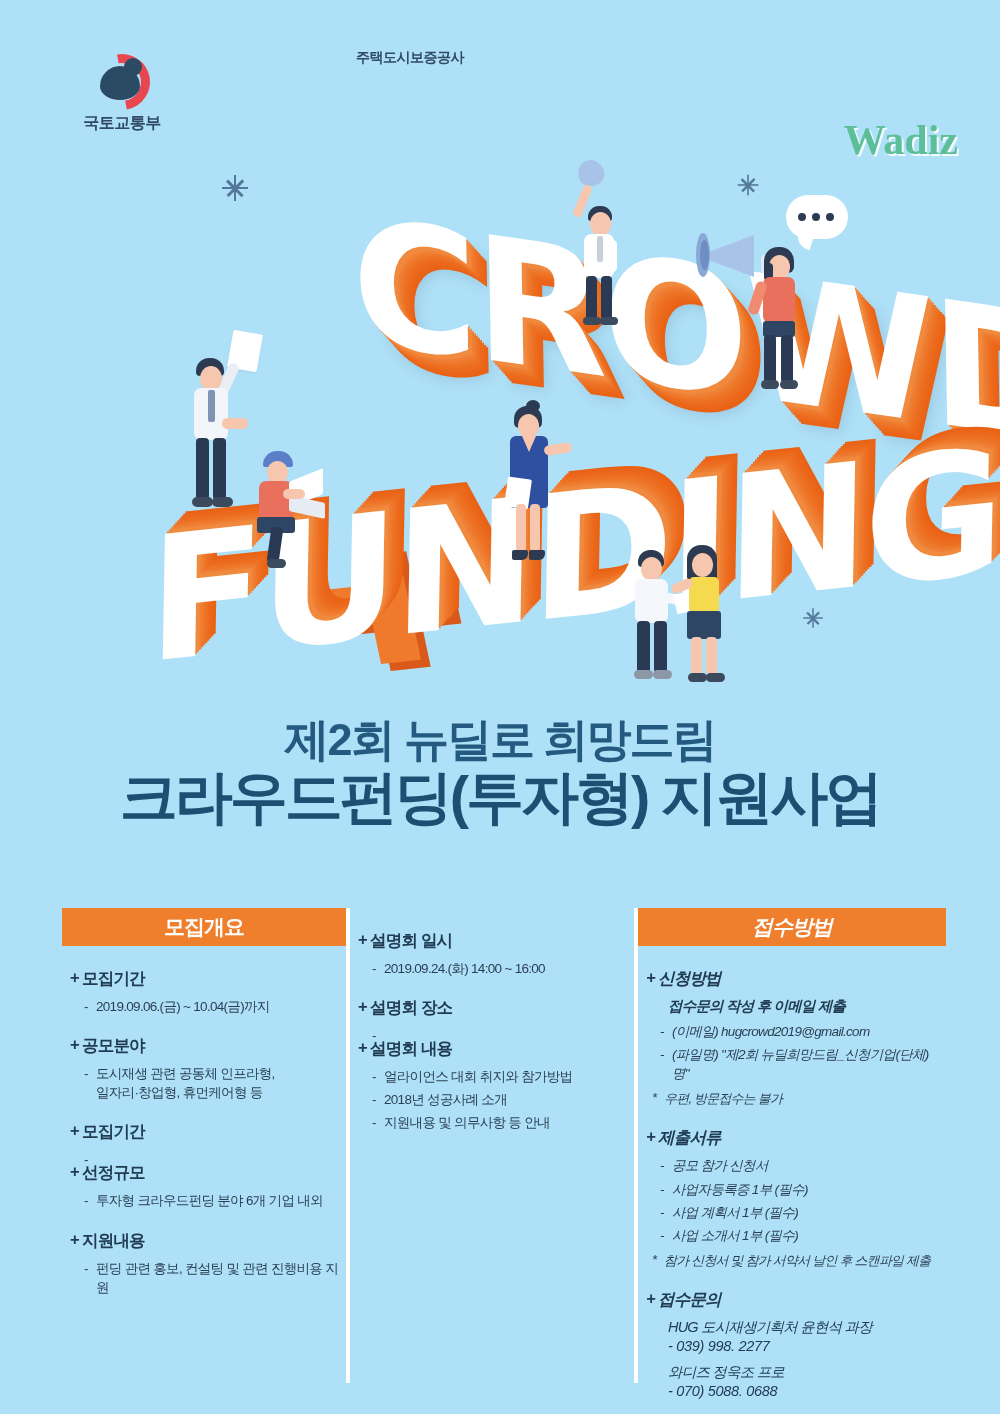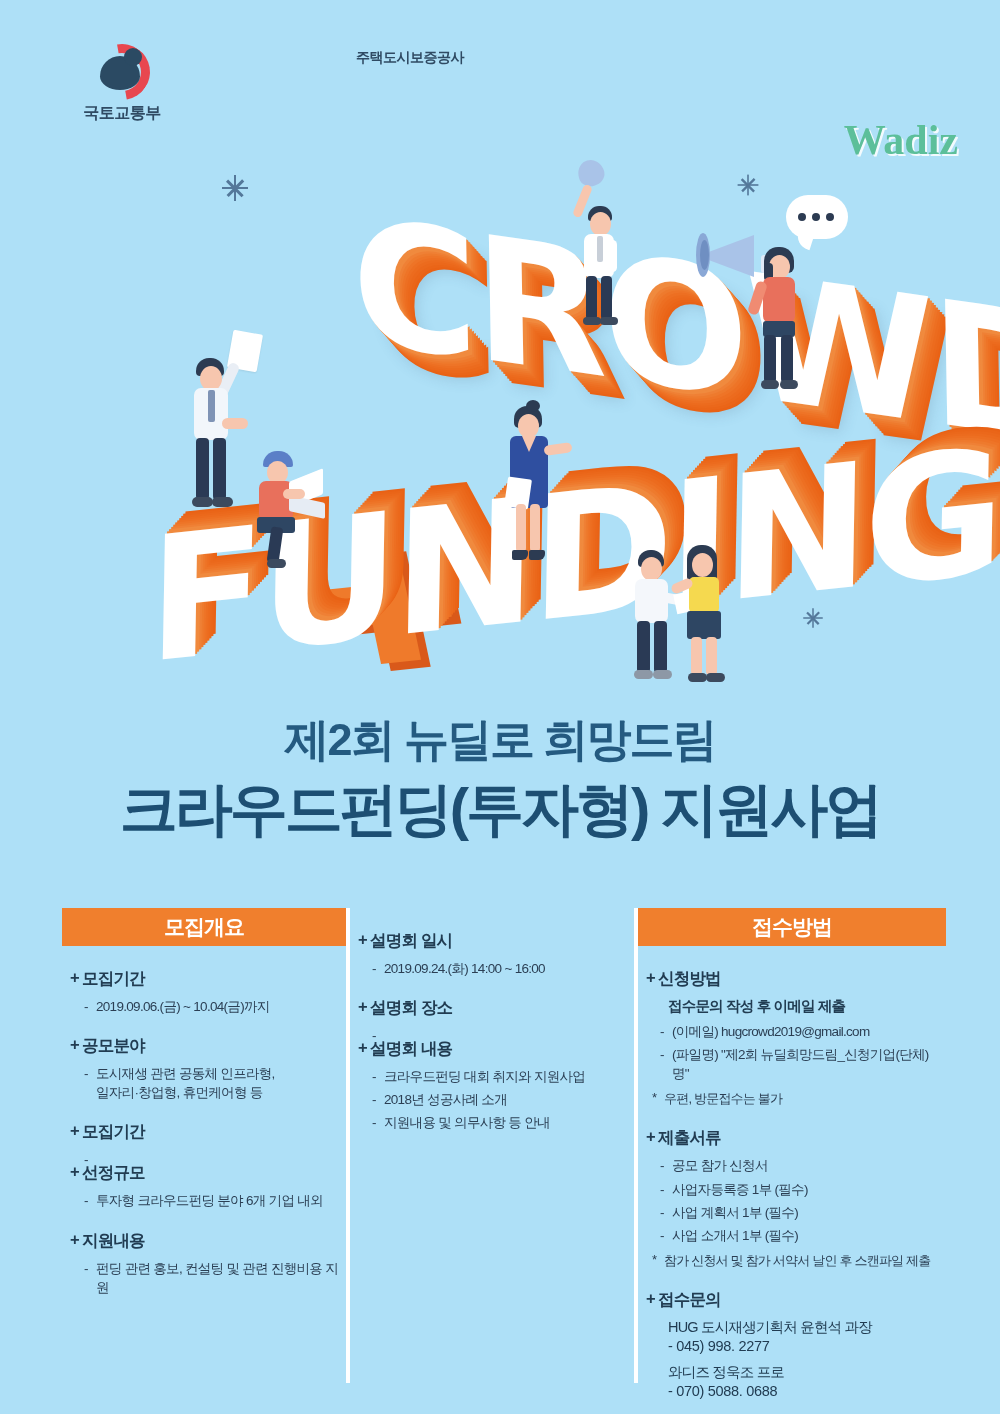--- a/index.html
+++ b/index.html
@@ -8,21 +8,21 @@
     background:#aee0f7;
     font-family:"Liberation Sans","DejaVu Sans",sans-serif;
     overflow:hidden;position:relative;
   }
   .poster{position:relative;width:1000px;height:1414px;background:#aee0f7;overflow:hidden;}
 
   
   .logobar{position:absolute;top:38px;left:0;width:1000px;height:100px;}
   .logo{position:absolute;text-align:center;}
   .logo .cap{font-size:16px;font-weight:bold;color:#2f4a63;letter-spacing:-0.5px;margin-top:3px;white-space:nowrap;}
-  #logo-molit{left:52px;top:6px;width:140px;}
+  #logo-molit{left:52px;top:16px;width:140px;}
   #logo-fund{left:178px;top:2px;width:150px;}
   #logo-hug{left:320px;top:10px;width:180px;}
 
   
   .molit-mark{width:56px;height:56px;margin:0 auto;position:relative;}
   .molit-mark .arcR{position:absolute;inset:0;border-radius:50%;
      border:9px solid #e8474f;border-left-color:transparent;border-bottom-color:transparent;
      transform:rotate(35deg);}
   .molit-mark .blob{position:absolute;left:6px;top:12px;width:40px;height:34px;
      background:#2b4a63;border-radius:50% 50% 50% 50%/60% 60% 40% 40%;}
@@ -120,28 +120,28 @@
   #p-sit{left:245px;top:305px;width:80px;height:120px;}
   
   #p-dress{left:500px;top:250px;width:70px;height:180px;}
   
   #p-pair-m{left:625px;top:400px;width:60px;height:140px;}
   #p-pair-w{left:675px;top:395px;width:62px;height:145px;}
 
   
   .titleblock{position:absolute;left:0;top:716px;width:1000px;text-align:center;}
   .t-line1{font-size:45px;font-weight:bold;color:#245a80;letter-spacing:-2px;line-height:1.08;}
-  .t-line2{font-size:58px;font-weight:bold;color:#1d4f73;letter-spacing:-3px;line-height:1.12;margin-top:12px;}
+  .t-line2{font-size:58px;font-weight:bold;color:#1d4f73;letter-spacing:-3px;line-height:1.12;margin-top:0;}
 
   
   .table{position:absolute;left:62px;top:908px;width:876px;height:475px;display:flex;}
   .col{position:relative;flex:0 0 auto;}
   .col1{width:284px;}
   .col2{width:284px;}
-  .col3{width:308px;}
+  .col3{width:308px;font-style:italic;}
   .divider{width:4px;background:#ffffff;flex:0 0 auto;}
   .colhead{height:38px;background:#f07f2d;color:#ffffff;font-size:21px;font-weight:bold;
      display:flex;align-items:center;justify-content:center;letter-spacing:-1px;}
   .colbody{padding:22px 6px 0 8px;}
 
   .grp{margin-bottom:19px;}
   .grp-title{font-size:16.5px;font-weight:bold;color:#213c52;letter-spacing:-0.8px;
      padding-left:12px;position:relative;margin-bottom:7px;}
   .grp-title .pl{position:absolute;left:0;top:0;color:#213c52;font-weight:bold;}
   .sub{font-size:13.5px;color:#2b3f54;letter-spacing:-0.7px;line-height:1.42;
@@ -344,21 +344,21 @@
         <div class="grp">
           <div class="grp-title"><span class="pl">+</span><span>설명회 일시</span></div>
           <div class="sub"><span class="dash">-</span><span>2019.09.24.(화) 14:00 ~ 16:00</span></div>
         </div>
         <div class="grp">
           <div class="grp-title"><span class="pl">+</span><span>설명회 장소</span></div>
           <div class="sub"><span class="dash">-</span></div>
         </div>
         <div class="grp">
           <div class="grp-title"><span class="pl">+</span><span>설명회 내용</span></div>
-          <div class="sub tight"><span class="dash">-</span><span>크라우드펀딩 대회 취지와 지원사업</span></div>
+          <div class="sub tight"><span class="dash">-</span><span>얼라이언스 대회 취지와 참가방법</span></div>
           <div class="sub tight"><span class="dash">-</span><span>2018년 성공사례 소개</span></div>
           <div class="sub tight"><span class="dash">-</span><span>지원내용 및 의무사항 등 안내</span></div>
         </div>
       </div>
     </div>
 
     <div class="divider"></div>
 
     <div class="col col3">
       <div class="colhead">접수방법</div>
@@ -374,21 +374,21 @@
           <div class="grp-title"><span class="pl">+</span><span>제출서류</span></div>
           <div class="sub tight"><span class="dash">-</span><span>공모 참가 신청서</span></div>
           <div class="sub tight"><span class="dash">-</span><span>사업자등록증 1부 (필수)</span></div>
           <div class="sub tight"><span class="dash">-</span><span>사업 계획서 1부 (필수)</span></div>
           <div class="sub tight"><span class="dash">-</span><span>사업 소개서 1부 (필수)</span></div>
           <div class="note"><span class="star">*</span><span>참가 신청서 및 참가 서약서 날인 후 스캔파일 제출</span></div>
         </div>
         <div class="grp">
           <div class="grp-title"><span class="pl">+</span><span>접수문의</span></div>
           <div class="contact-name">HUG 도시재생기획처 윤현석 과장</div>
-          <div class="contact-num">- 045) 998. 2277</div>
+          <div class="contact-num">- 039) 998. 2277</div>
           <div class="contact-name">와디즈 정욱조 프로</div>
           <div class="contact-num">- 070) 5088. 0688</div>
         </div>
       </div>
     </div>
   </div>
 
 </div>
 
 </body></html>

